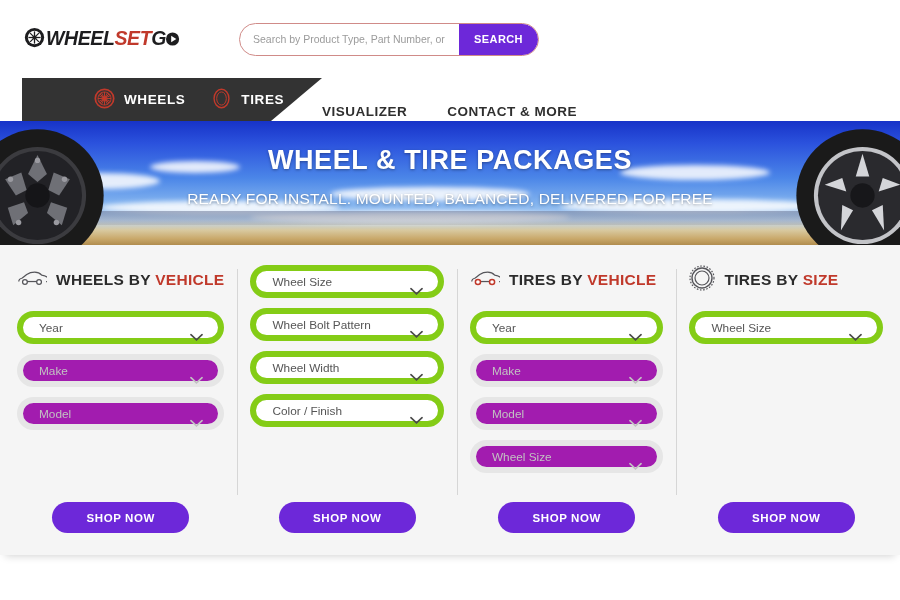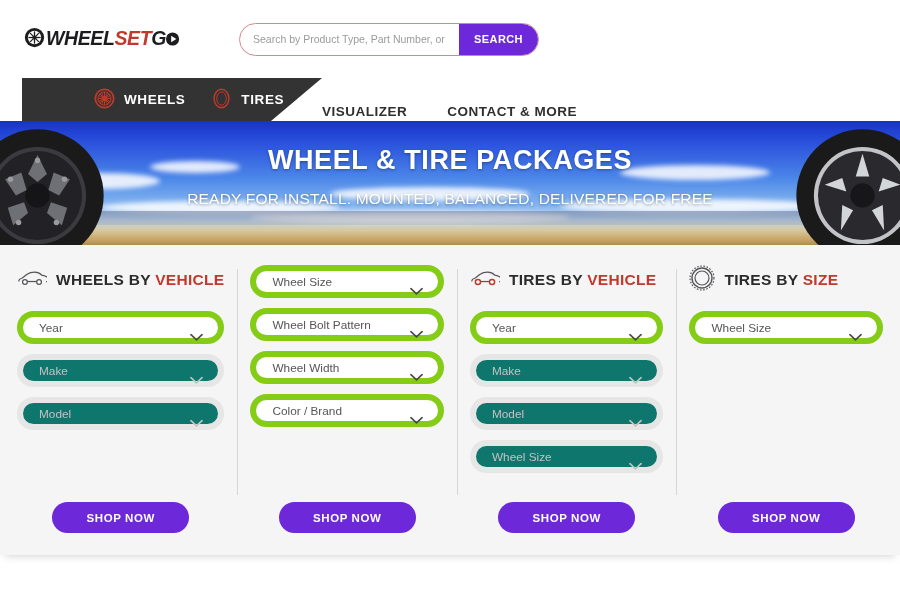--- a/index.html
+++ b/index.html
@@ -136,21 +136,21 @@
     font-size:15.5px; font-weight:700; color:#2b2b2b; letter-spacing:0.3px; white-space:nowrap;
   }
   .fhead-label em { font-style:normal; color:#c0392b; }
 
   .sel {
     width:100%; height:33px; border-radius:17px; margin-bottom:10px;
     display:flex; align-items:center; padding:0 16px; cursor:pointer;
     background:#fff; border:6px solid #84cc16; position:relative;
   }
   .sel .txt { font-size:11.8px; color:#555; }
-  .sel.disabled { background:#0f766e; border-color:#e6e6e6; cursor:default; }
+  .sel.disabled { background:#a21caf; border-color:#e6e6e6; cursor:default; }
   .sel.disabled .txt { color:#c2c2c2; }
   .chev { position:absolute; right:15px; top:11px; }
 
   .shop-btn {
     margin-top:auto; margin-bottom:22px; width:137px; height:31px;
     background:#6d28d9; color:#fff; border:none; border-radius:16px;
     font-family:"Liberation Sans", sans-serif;
     font-size:11.5px; font-weight:700; letter-spacing:0.6px; cursor:pointer;
   }
 </style>
@@ -325,21 +325,21 @@
               <polyline points="1,1.5 7,7 13,1.5" fill="none" stroke="#4a4a4a" stroke-width="1.8" stroke-linecap="round"></polyline>
             </svg></span>
       </div>
       <div class="sel">
         <span class="txt">Wheel Width</span>
         <span class="chev"><svg width="13" height="9" viewBox="0 0 14 9">
               <polyline points="1,1.5 7,7 13,1.5" fill="none" stroke="#4a4a4a" stroke-width="1.8" stroke-linecap="round"></polyline>
             </svg></span>
       </div>
       <div class="sel">
-        <span class="txt">Color / Brand</span>
+        <span class="txt">Color / Finish</span>
         <span class="chev"><svg width="13" height="9" viewBox="0 0 14 9">
               <polyline points="1,1.5 7,7 13,1.5" fill="none" stroke="#4a4a4a" stroke-width="1.8" stroke-linecap="round"></polyline>
             </svg></span>
       </div>
       <button class="shop-btn">SHOP NOW</button>
     </div>
 
     <div class="fcol">
       <div class="fhead">
         <span>

